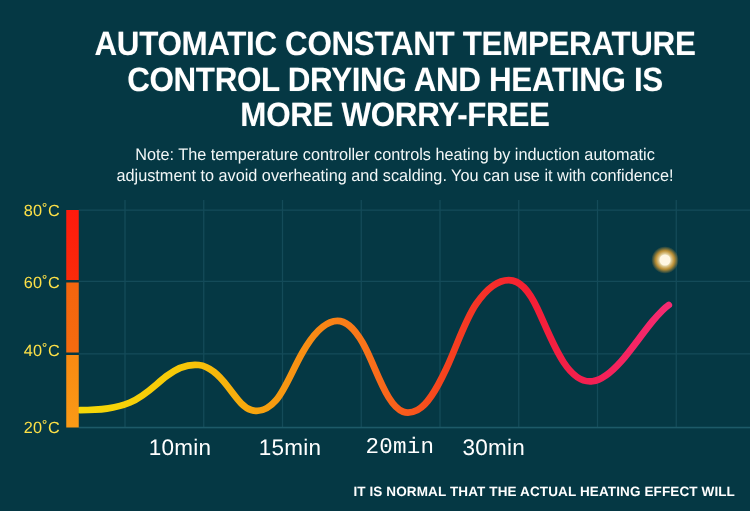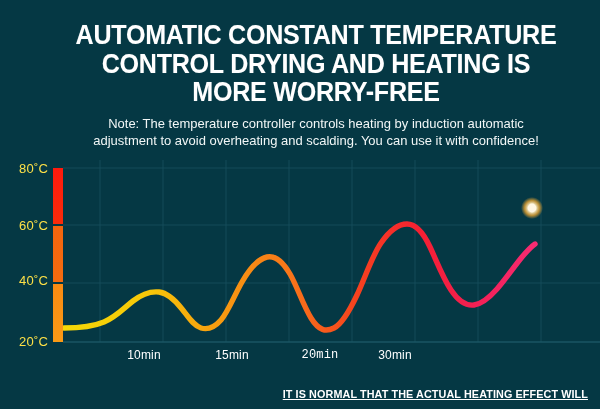--- a/index.html
+++ b/index.html
@@ -48,21 +48,21 @@
     font-size:13px;
     text-align:right;
     width:46px;
     left:2px;
     letter-spacing:.2px;
   }
 
   .xtick{
     position:absolute;
     color:#ffffff;
-    font-size:12px;
+    font-size:18px;
     text-align:center;
     width:70px;
     letter-spacing:.2px;
     top:188px;
   }
 
   
   .gradbar{
     position:absolute;
     left:53px;
@@ -74,21 +74,20 @@
   .footer{
     position:absolute;
     right:12px;
     bottom:8px;
     text-align:left;
     color:#ffffff;
     font-size:10.8px;
     line-height:13.5px;
     font-weight:bold;
     letter-spacing:.1px;
-    text-decoration:underline;
   }
   .footer div{white-space:nowrap;}
 </style>
 </head>
 <body>
 
 <div id="stage">
 
   <div class="header">
     <div class="title">

